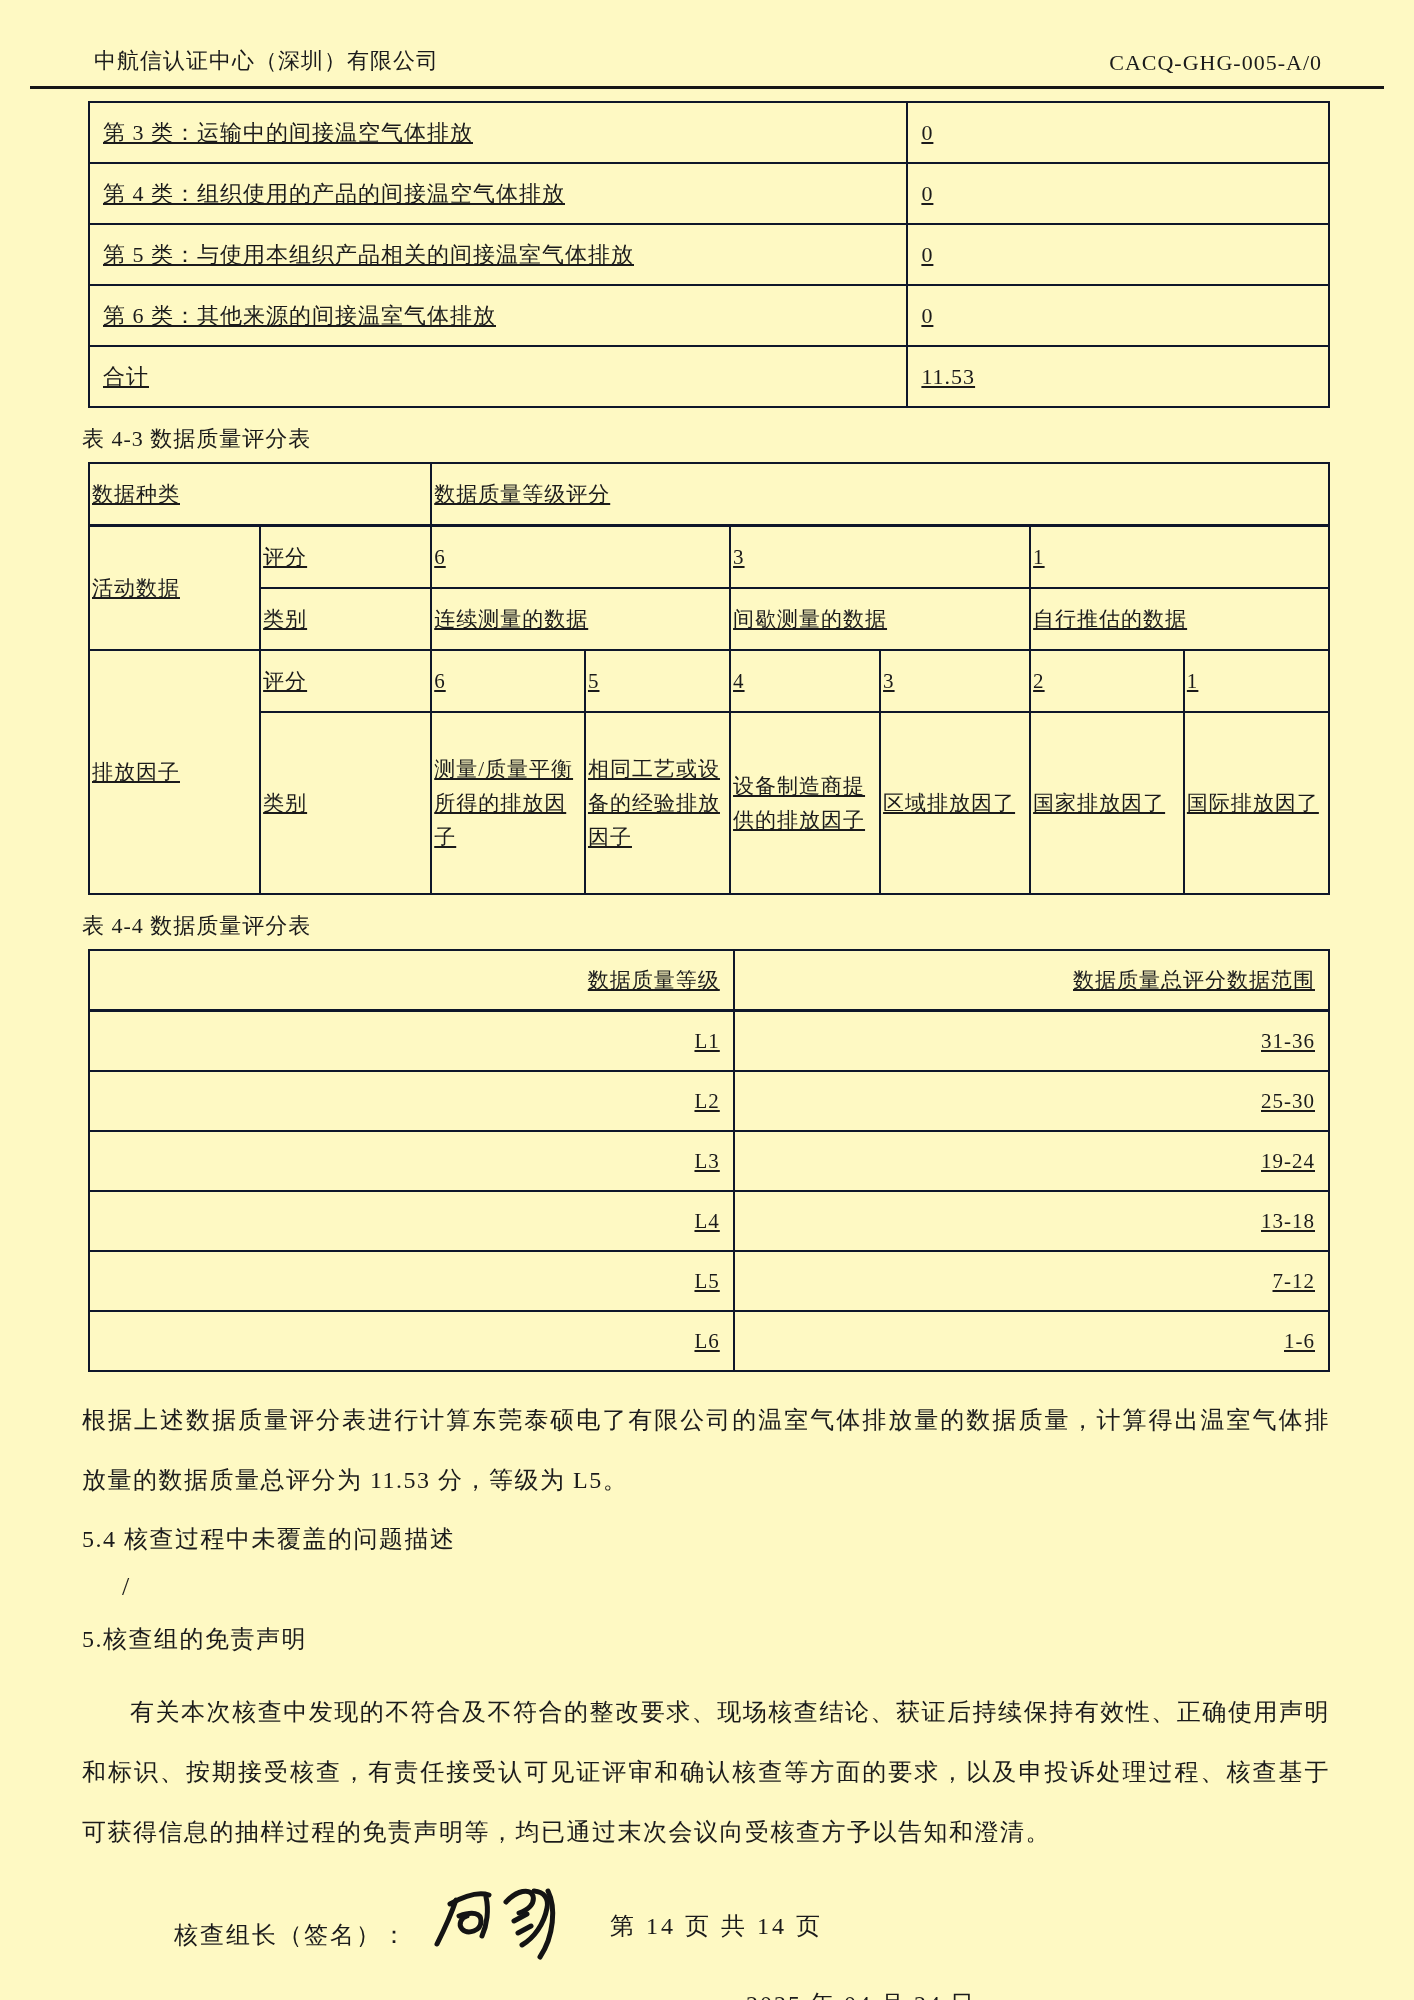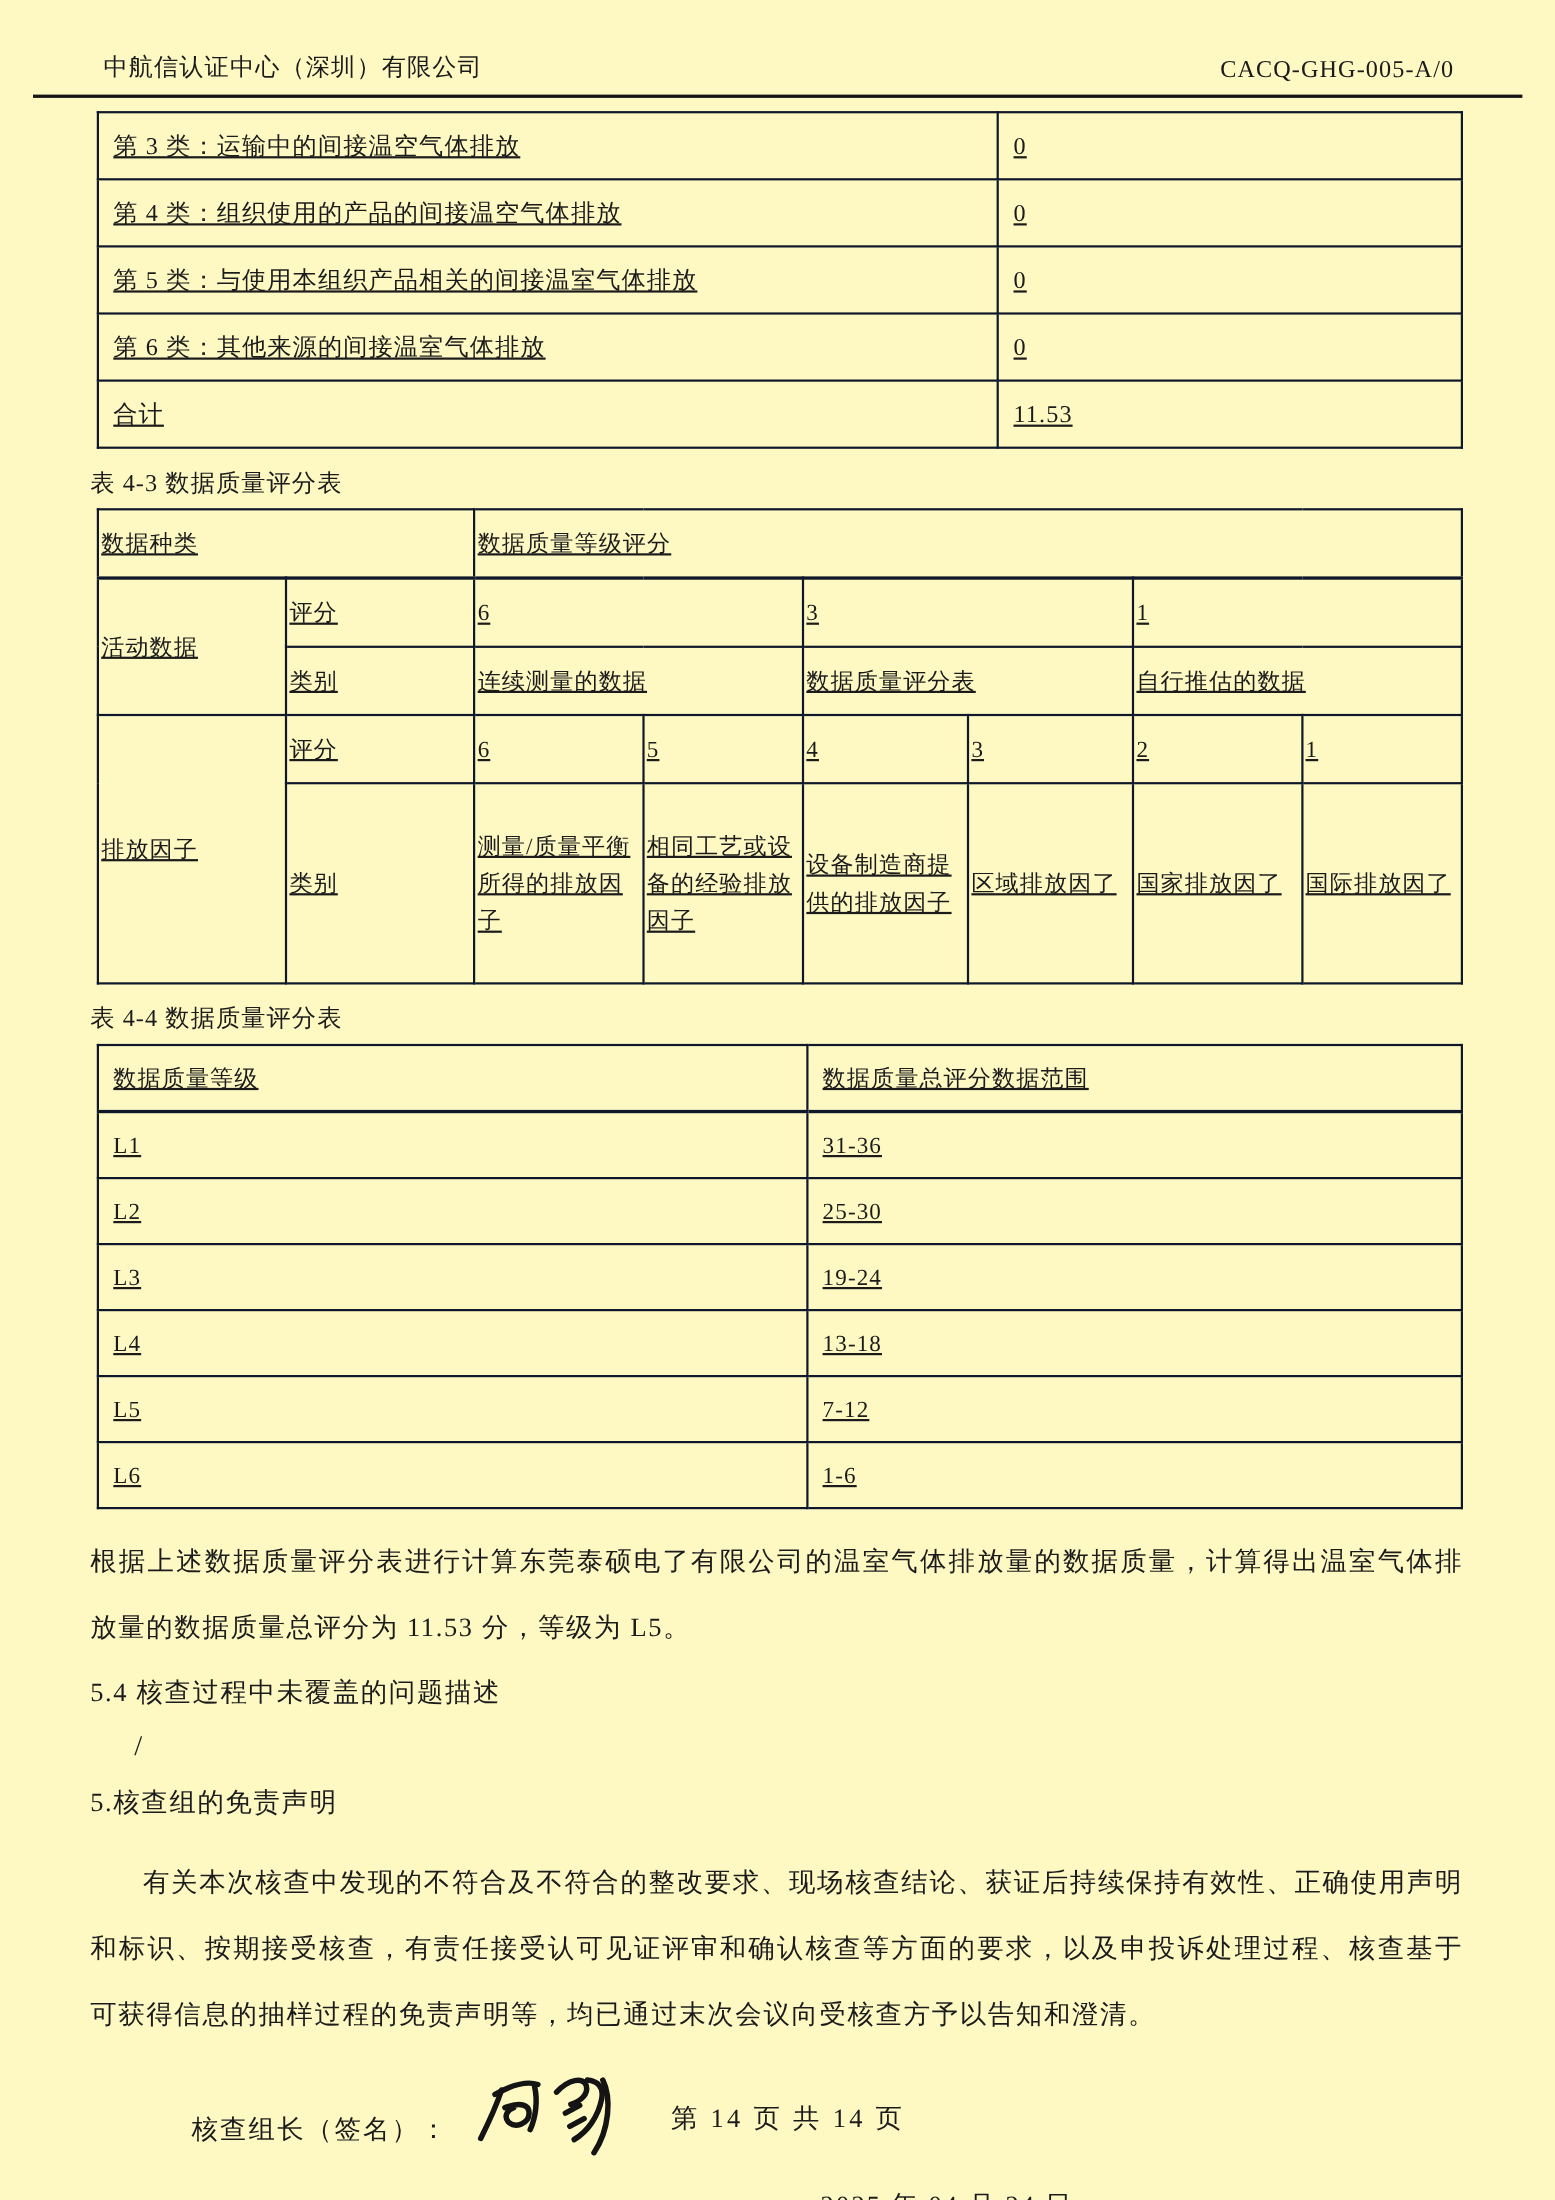--- a/index.html
+++ b/index.html
@@ -35,21 +35,21 @@
   .t1{margin-top:12px;}
   .t1 td{height:47px;}
   
   .tbl-caption{margin:16px 0 8px -6px;font-size:22px;letter-spacing:1px;}
   
   .t43 td{font-size:21px;padding:6px 2px;line-height:34px;}
   .t43 tr.r-head td{height:48px;border-bottom-width:3px;}
   .t43 tr.r-mid td{height:48px;}
   .t43 tr.r-tall td{height:168px;}
   
-  .t44 td{font-size:21px;height:46px;}
+  .t44 td{font-size:21px;height:46px;text-align:right;}
   .t44 tr.r-head td{border-bottom-width:3px;}
   
   .para{
     margin:18px 0 0 -6px;
     font-size:24px;line-height:60px;letter-spacing:1.5px;
     text-align:justify;
   }
   .para.indent{text-indent:2em;}
   .sec-title{margin:4px 0 0 -6px;font-size:24px;line-height:50px;letter-spacing:1.5px;}
   .slash-line{margin:0 0 0 34px;font-size:26px;line-height:46px;}
@@ -127,21 +127,21 @@
       <tr class="r-mid">
         <td rowspan="2">活动数据</td>
         <td>评分</td>
         <td colspan="2">6</td>
         <td colspan="2">3</td>
         <td colspan="2">1</td>
       </tr>
       <tr class="r-mid">
         <td>类别</td>
         <td colspan="2">连续测量的数据</td>
-        <td colspan="2">数据质量评分表</td>
+        <td colspan="2">间歇测量的数据</td>
         <td colspan="2">自行推估的数据</td>
       </tr>
       <tr class="r-mid">
         <td rowspan="2">排放因子</td>
         <td>评分</td>
         <td>6</td>
         <td>5</td>
         <td>4</td>
         <td>3</td>
         <td>2</td>

